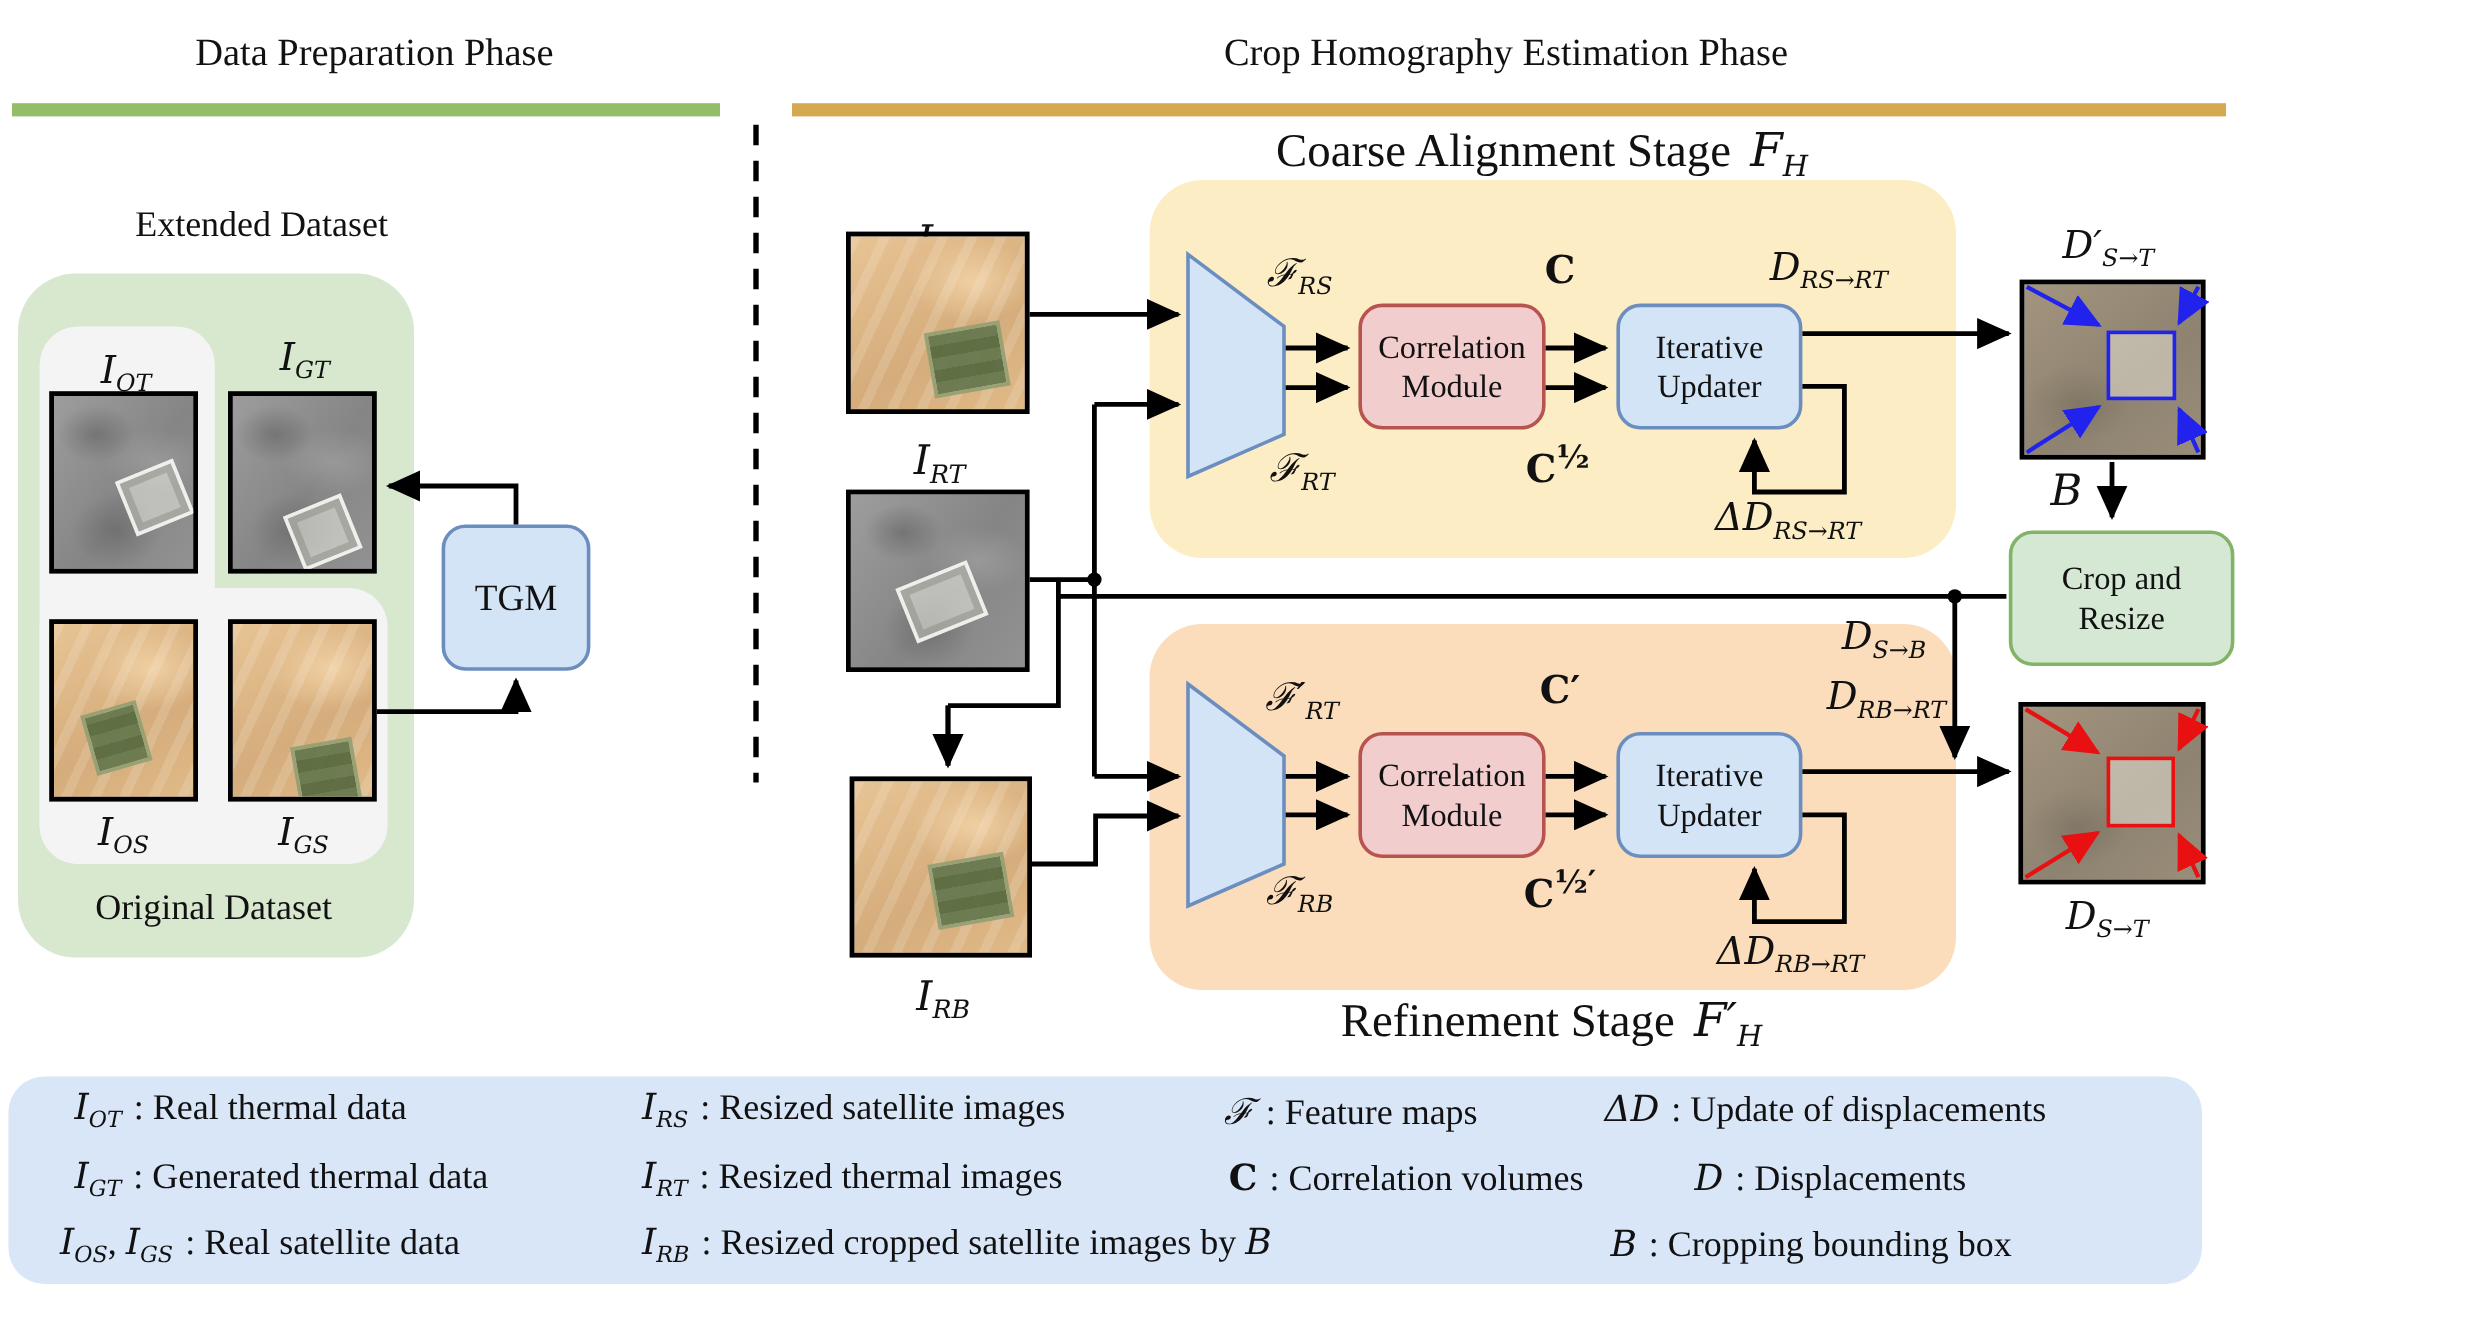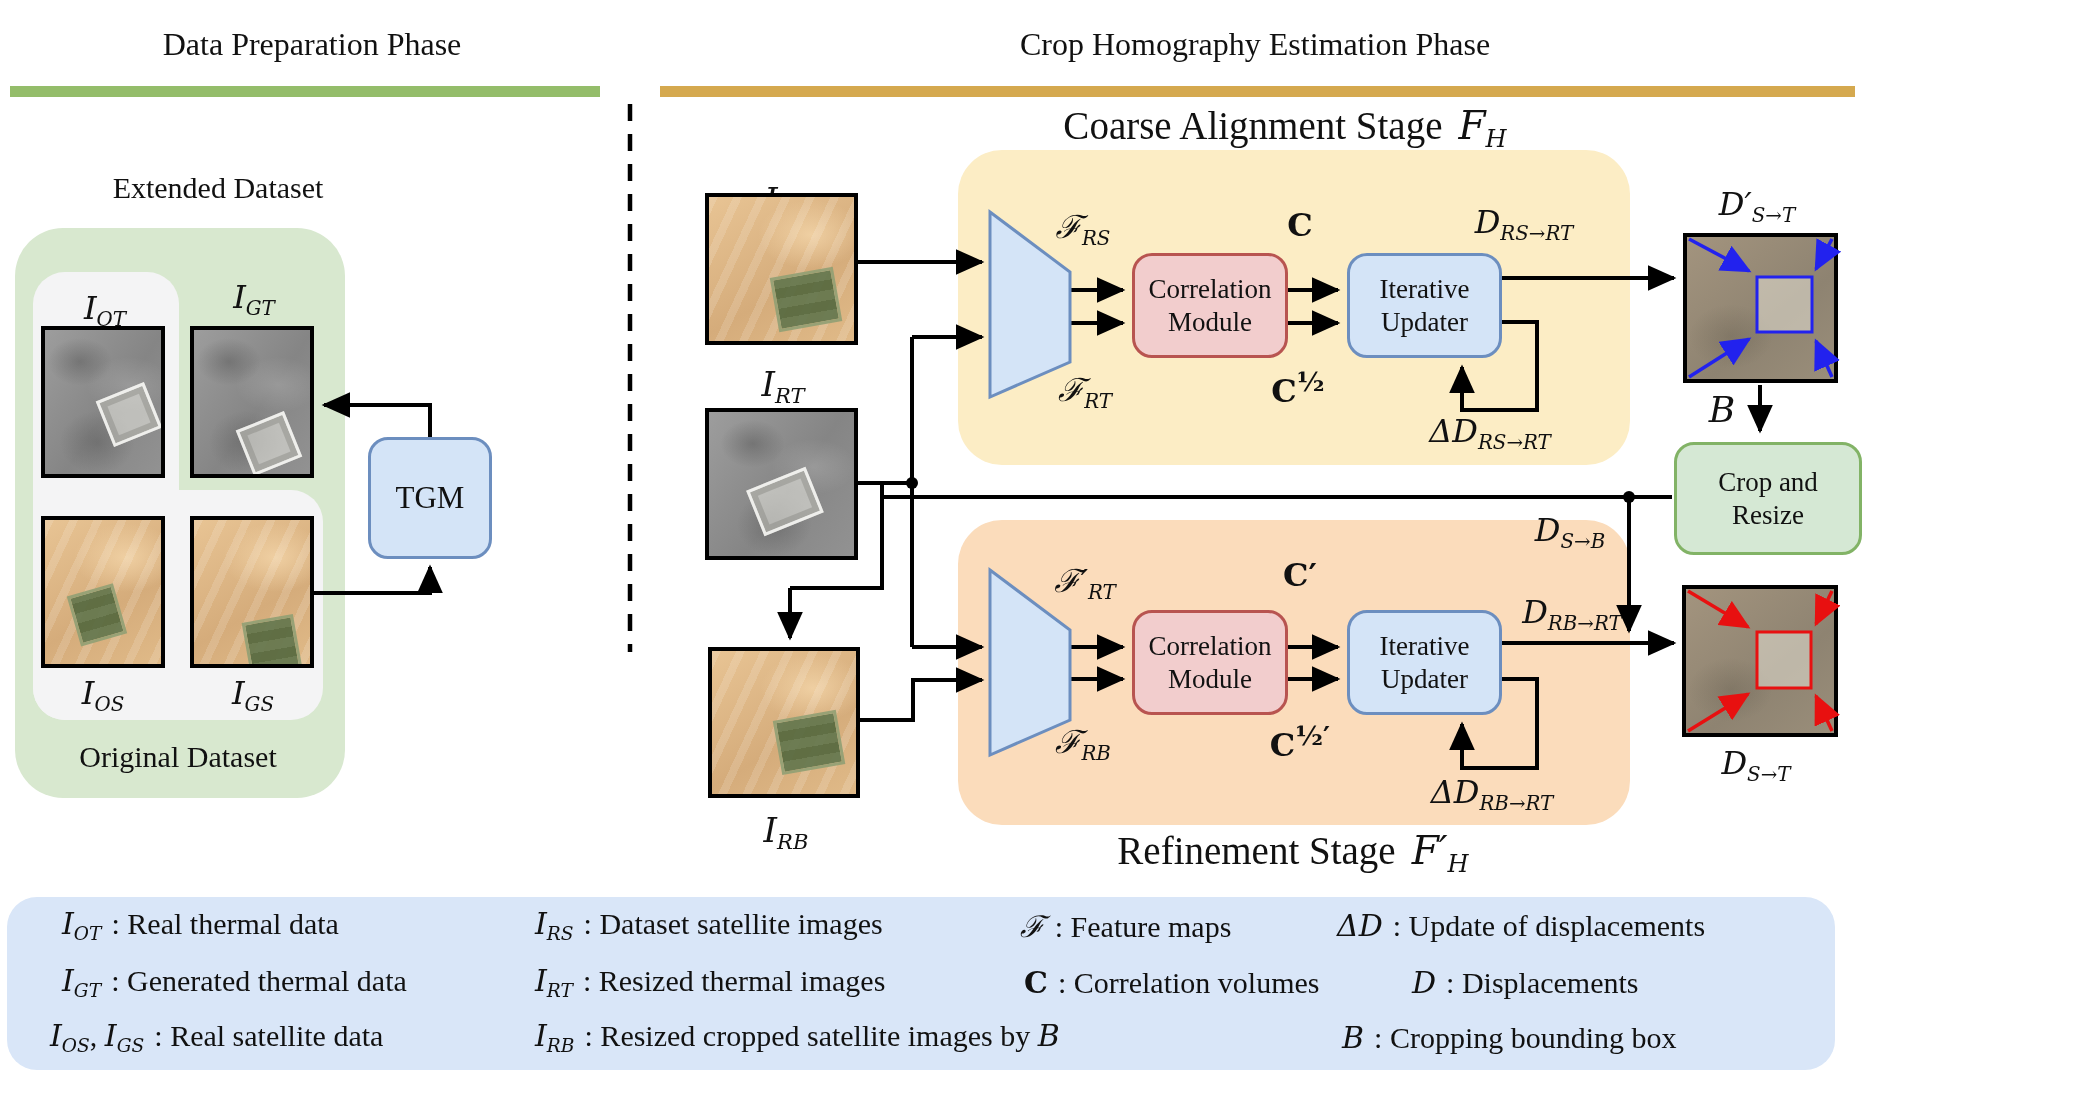--- a/index.html
+++ b/index.html
@@ -116,21 +116,21 @@
   <div class="node" style="left:1347px;top:253px;width:155px;height:105px;background:#d4e4f7;border-color:#6c8ebf;">
     <span class="ln">Iterative</span>
     <span class="ln">Updater</span>
   </div>
   <div class="mlabel" style="left:1029px;top:304px;font-size:29px;">CNN</div>
 
   <div class="mlabel mv" style="left:1085px;top:581px;"><span>ℱ′</span><sub>RT</sub></div>
   <div class="mlabel mv" style="left:1083px;top:742px;"><span>ℱ</span><sub>RB</sub></div>
   <div class="mlabel boldc" style="left:1300px;top:575px;">C′</div>
   <div class="mlabel boldc" style="left:1300px;top:742px;"><span>C</span><sup>½′</sup></div>
-  <div class="mlabel mv" style="left:1572px;top:582px;margin-top:32px;"><span>D</span><sub>RB→RT</sub></div>
+  <div class="mlabel mv" style="left:1572px;top:582px;"><span>D</span><sub>RB→RT</sub></div>
   <div class="mlabel mv" style="left:1492px;top:794px;"><span>ΔD</span><sub>RB→RT</sub></div>
 
   <div class="node" style="left:1132px;top:610px;width:156px;height:105px;background:#f2cdcd;border-color:#b85450;">
     <span class="ln">Correlation</span>
     <span class="ln">Module</span>
   </div>
   <div class="node" style="left:1347px;top:610px;width:155px;height:105px;background:#d4e4f7;border-color:#6c8ebf;">
     <span class="ln">Iterative</span>
     <span class="ln">Updater</span>
   </div>
@@ -144,21 +144,21 @@
     <span class="ln">Resize</span>
   </div>
   <div class="mlabel mv" style="left:1570px;top:532px;"><span>D</span><sub>S→B</sub></div>
   <div class="thumb warp" style="left:1682px;top:585px;width:156px;height:152px;"></div>
   <div class="mlabel mv" style="left:1756px;top:765px;"><span>D</span><sub>S→T</sub></div>
 
   <div class="legendbox" style="left:7px;top:897px;width:1828px;height:173px;background:#d9e6f8;"></div>
   <div class="lentry" style="left:62px;top:925px;"><span class="mv"><span>I</span><sub>OT</sub></span><span class="ldesc">:  Real thermal data</span></div>
   <div class="lentry" style="left:62px;top:982px;"><span class="mv"><span>I</span><sub>GT</sub></span><span class="ldesc">:  Generated thermal data</span></div>
   <div class="lentry" style="left:50px;top:1037px;"><span class="mv"><span>I</span><sub>OS</sub></span><span>, </span><span class="mv"><span>I</span><sub>GS</sub></span><span class="ldesc">:  Real satellite data</span></div>
-  <div class="lentry" style="left:535px;top:925px;"><span class="mv"><span>I</span><sub>RS</sub></span><span class="ldesc">:  Dataset satellite images</span></div>
+  <div class="lentry" style="left:535px;top:925px;"><span class="mv"><span>I</span><sub>RS</sub></span><span class="ldesc">:  Resized satellite images</span></div>
   <div class="lentry" style="left:535px;top:982px;"><span class="mv"><span>I</span><sub>RT</sub></span><span class="ldesc">:  Resized thermal images</span></div>
   <div class="lentry" style="left:535px;top:1037px;"><span class="mv"><span>I</span><sub>RB</sub></span><span class="ldesc">:  Resized cropped satellite images by </span><span class="mv">B</span></div>
   <div class="lentry" style="left:1020px;top:925px;"><span class="mv">ℱ</span><span class="ldesc">:  Feature maps</span></div>
   <div class="lentry" style="left:1024px;top:982px;"><span class="boldc">C</span><span class="ldesc">:  Correlation volumes</span></div>
   <div class="lentry" style="left:1337px;top:925px;"><span class="mv">ΔD</span><span class="ldesc">:  Update of displacements</span></div>
   <div class="lentry" style="left:1412px;top:982px;"><span class="mv">D</span><span class="ldesc">:  Displacements</span></div>
   <div class="lentry" style="left:1342px;top:1037px;"><span class="mv">B</span><span class="ldesc">:  Cropping bounding box</span></div>
 
   <svg class="layer" width="2075" height="1108" viewBox="0 0 2075 1108">
     <defs>

